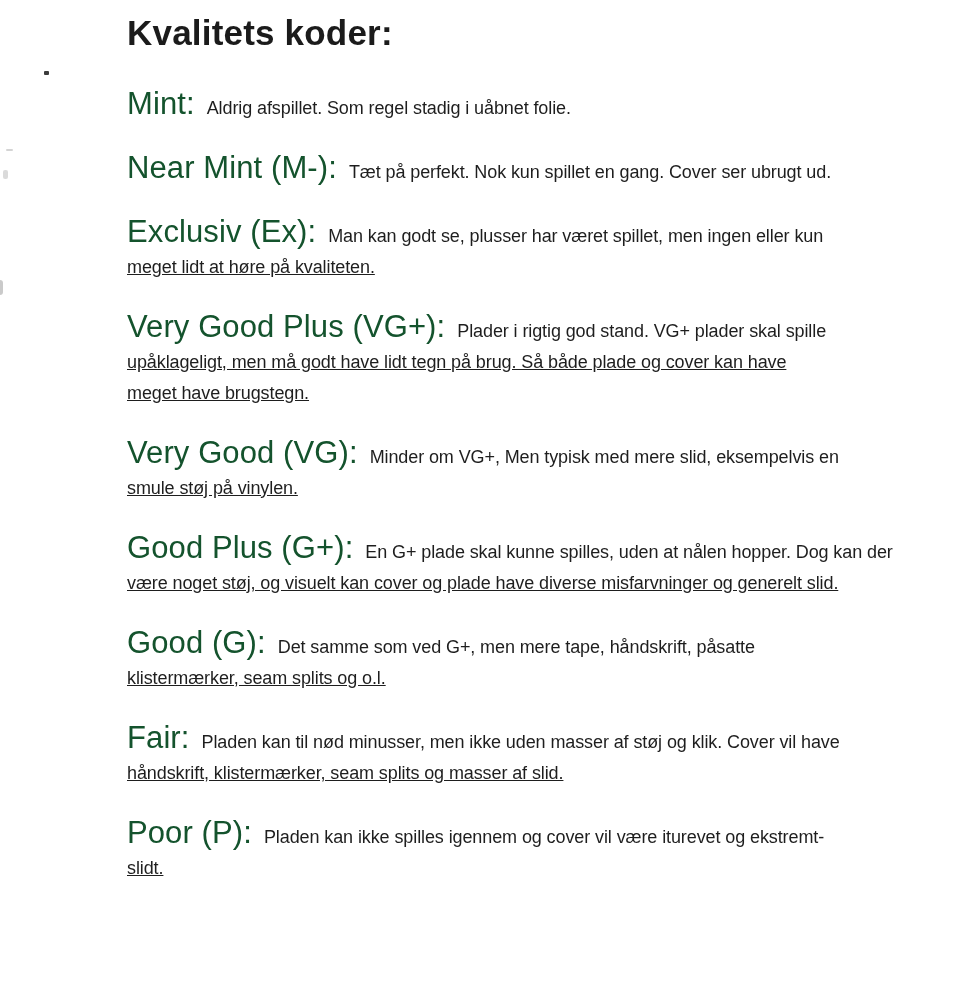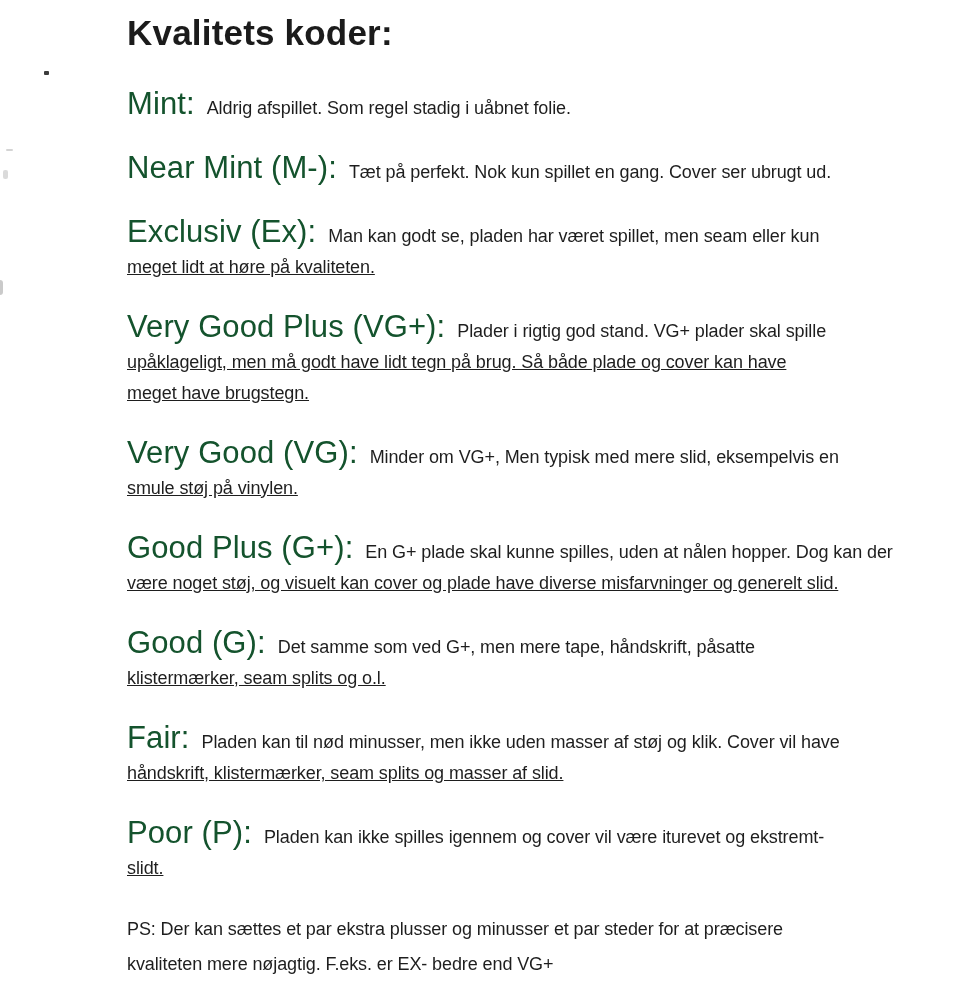--- a/index.html
+++ b/index.html
@@ -86,21 +86,21 @@
 
   <p class="section">
     <span class="grade">Mint:</span><span class="desc-first">Aldrig afspillet. Som regel stadig i uåbnet folie.</span>
   </p>
 
   <p class="section">
     <span class="grade">Near Mint (M-):</span><span class="desc-first">Tæt på perfekt. Nok kun spillet en gang. Cover ser ubrugt ud.</span>
   </p>
 
   <p class="section">
-    <span class="grade">Exclusiv (Ex):</span><span class="desc-first">Man kan godt se, pladen har været spillet, men seam eller kun</span>
+    <span class="grade">Exclusiv (Ex):</span><span class="desc-first">Man kan godt se, plusser har været spillet, men ingen eller kun</span>
     <span class="desc-line">meget lidt at høre på kvaliteten.</span>
   </p>
 
   <p class="section">
     <span class="grade">Very Good Plus (VG+):</span><span class="desc-first">Plader i rigtig god stand. VG+ plader skal spille</span>
     <span class="desc-line">upåklageligt, men må godt have lidt tegn på brug. Så både plade og cover kan have</span>
     <span class="desc-line">meget have brugstegn.</span>
   </p>
 
   <p class="section">
@@ -121,18 +121,14 @@
   <p class="section">
     <span class="grade">Fair:</span><span class="desc-first">Pladen kan til nød minusser, men ikke uden masser af støj og klik. Cover vil have</span>
     <span class="desc-line">håndskrift, klistermærker, seam splits og masser af slid.</span>
   </p>
 
   <p class="section">
     <span class="grade">Poor (P):</span><span class="desc-first">Pladen kan ikke spilles igennem og cover vil være iturevet og ekstremt-</span>
     <span class="desc-line">slidt.</span>
   </p>
 
-  <p class="postscript">
-    <span class="ps-line">PS: Der kan sættes et par ekstra plusser og minusser et par steder for at præcisere</span>
-    <span class="ps-line">kvaliteten mere nøjagtig. F.eks. er EX- bedre end VG+</span>
-  </p>
 
 </div>
 
 </body></html>

